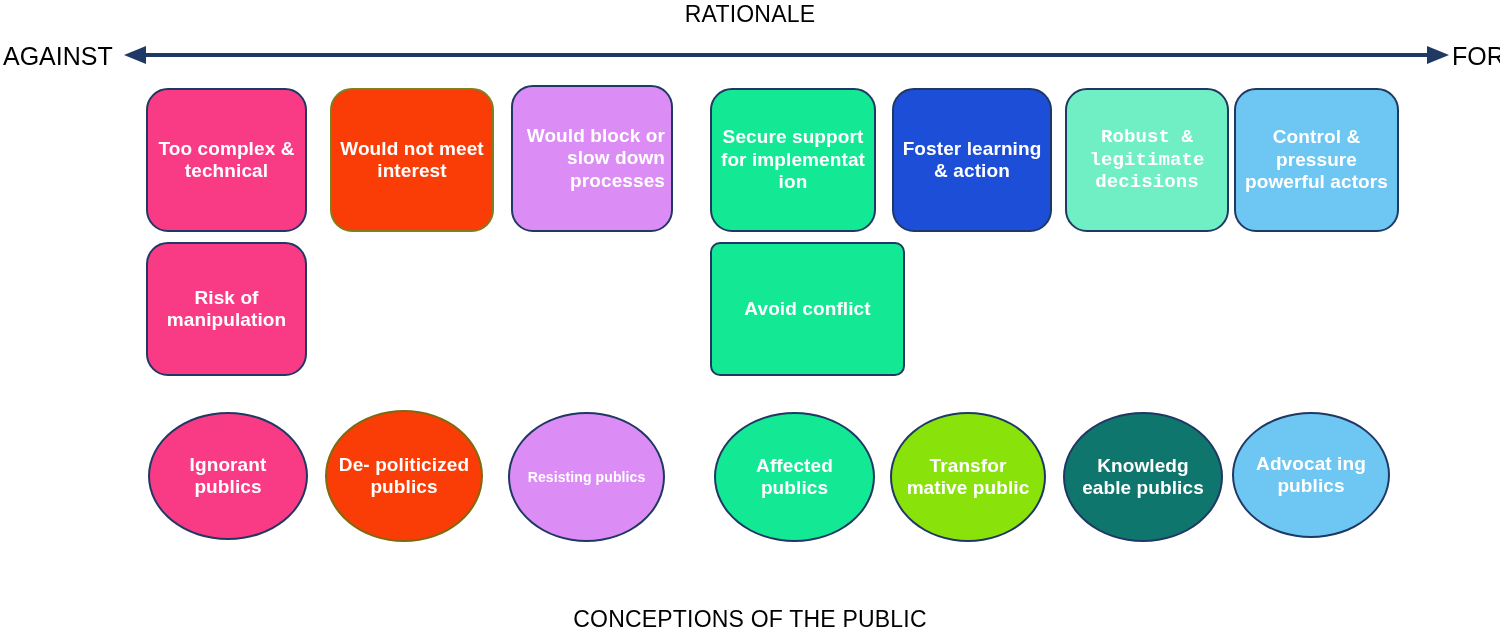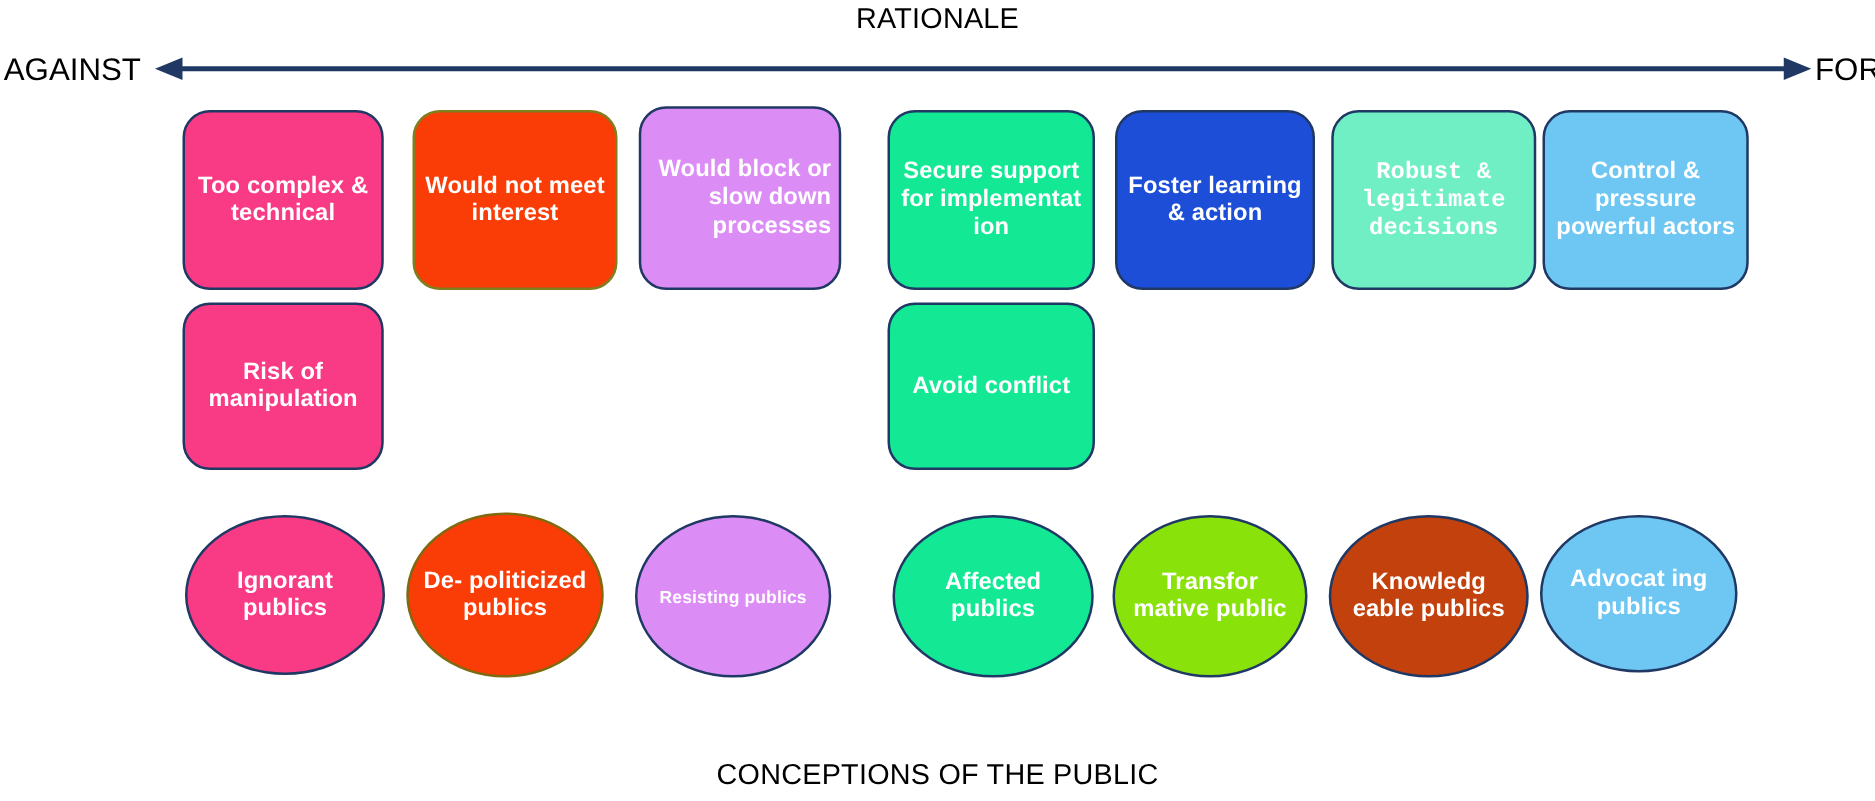--- a/index.html
+++ b/index.html
@@ -126,39 +126,39 @@
       </div>
       <div class="node rbox" style="left: 1065px; top: 88px; width: 164px; height: 144px; background: rgb(113, 239, 196); border-color: rgb(31, 56, 100); font-size: 19px; font-family: Liberation Mono, monospace;">
         <span class="node-label">Robust &amp; legitimate decisions</span>
       </div>
       <div class="node rbox" style="left: 1234px; top: 88px; width: 165px; height: 144px; background: rgb(110, 198, 242); border-color: rgb(31, 56, 100); font-size: 19px;">
         <span class="node-label">Control &amp; pressure powerful actors</span>
       </div>
       <div class="node rbox" style="left: 146px; top: 242px; width: 161px; height: 134px; background: rgb(249, 58, 132); border-color: rgb(31, 56, 100); font-size: 19px;">
         <span class="node-label">Risk of manipulation</span>
       </div>
-      <div class="node rbox" style="left: 710px; top: 242px; width: 166px; height: 134px; background: rgb(19, 232, 149); border-color: rgb(31, 56, 100); font-size: 19px;">
+      <div class="node rbox" style="left: 710px; top: 242px; width: 195px; height: 134px; background: rgb(19, 232, 149); border-color: rgb(31, 56, 100); font-size: 19px; border-radius: 10px;">
         <span class="node-label">Avoid conflict</span>
       </div>
       <div class="node ellipse" style="left: 148px; top: 412px; width: 160px; height: 128px; background: rgb(249, 58, 132); border-color: rgb(31, 56, 100); font-size: 19px;">
         <span class="node-label">Ignorant publics</span>
       </div>
       <div class="node ellipse olive-border" style="left: 325px; top: 410px; width: 158px; height: 132px; background: rgb(250, 60, 6); border-color: rgb(127, 106, 16); font-size: 19px;">
         <span class="node-label">De- politicized publics</span>
       </div>
       <div class="node ellipse" style="left: 508px; top: 412px; width: 157px; height: 130px; background: rgb(220, 140, 245); border-color: rgb(31, 56, 100); font-size: 14px;">
         <span class="node-label">Resisting publics</span>
       </div>
       <div class="node ellipse" style="left: 714px; top: 412px; width: 161px; height: 130px; background: rgb(19, 232, 149); border-color: rgb(31, 56, 100); font-size: 19px;">
         <span class="node-label">Affected publics</span>
       </div>
       <div class="node ellipse" style="left: 890px; top: 412px; width: 156px; height: 130px; background: rgb(137, 227, 11); border-color: rgb(31, 56, 100); font-size: 19px;">
         <span class="node-label">Transfor mative public</span>
       </div>
-      <div class="node ellipse" style="left: 1063px; top: 412px; width: 160px; height: 130px; background: #c2410c; border-color: rgb(31, 56, 100); font-size: 19px;">
+      <div class="node ellipse" style="left: 1063px; top: 412px; width: 160px; height: 130px; background: #0f766e; border-color: rgb(31, 56, 100); font-size: 19px;">
         <span class="node-label">Knowledg eable publics</span>
       </div>
       <div class="node ellipse" style="left: 1232px; top: 412px; width: 158px; height: 126px; background: rgb(110, 198, 242); border-color: rgb(31, 56, 100); font-size: 19px;">
         <span class="node-label">Advocat ing publics</span>
       </div>
     </div>
 
   <div id="conceptions-title" class="axis-title">CONCEPTIONS OF THE PUBLIC</div>
 </div>
 

